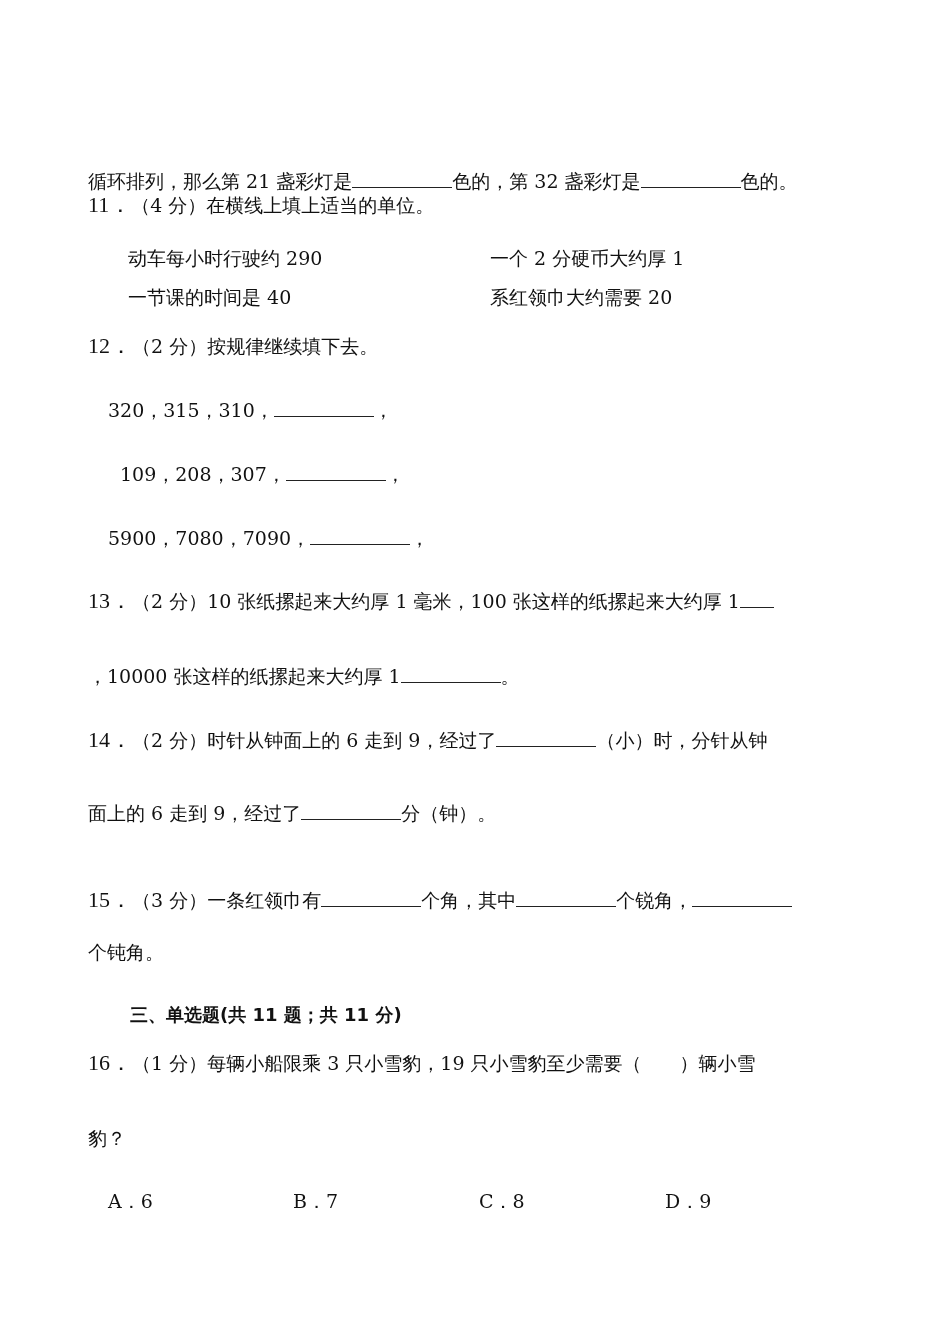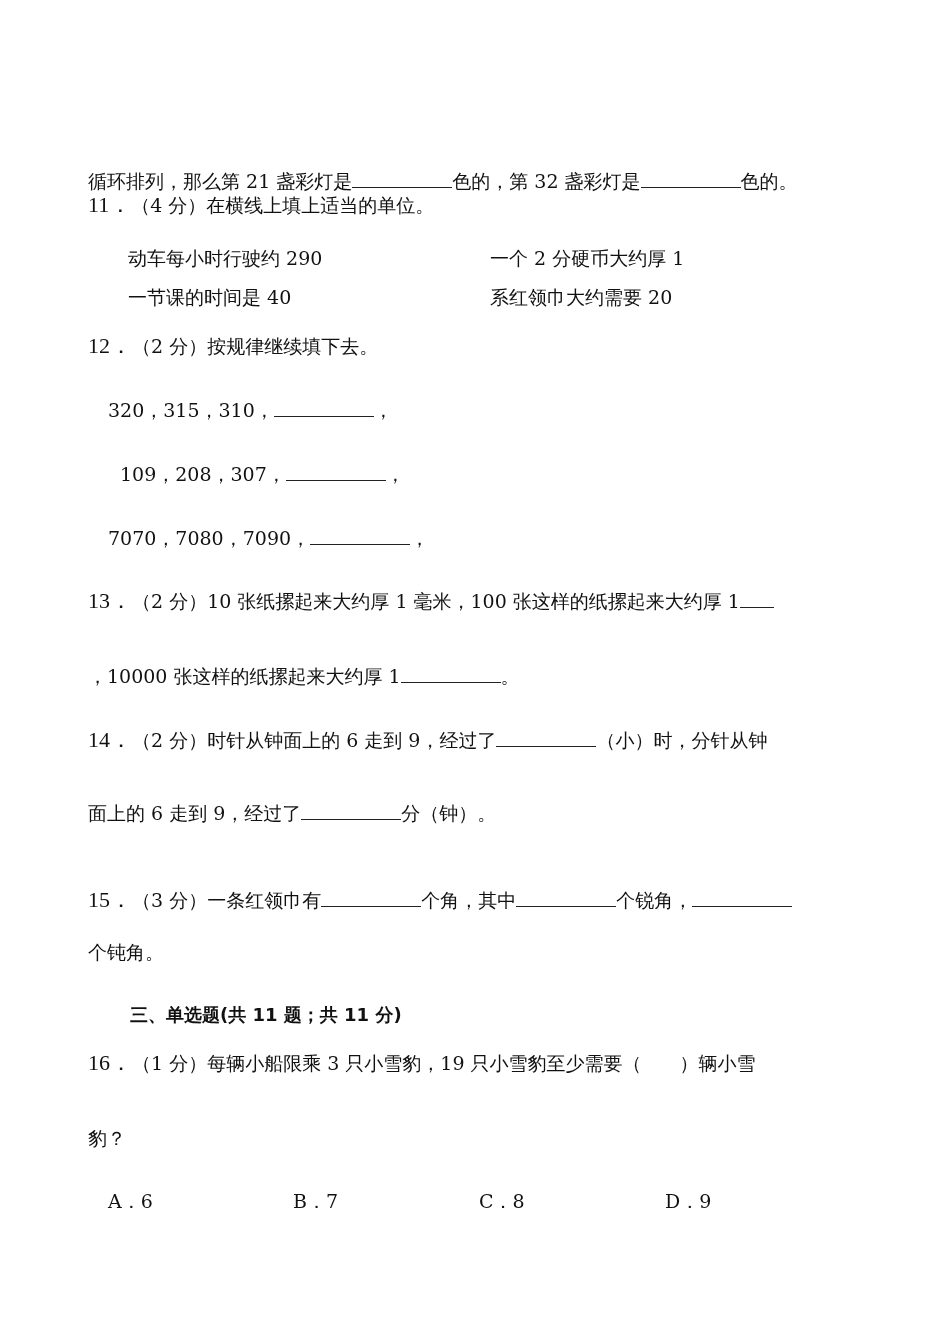--- a/index.html
+++ b/index.html
@@ -30,21 +30,21 @@
 <div class="line" style="left:88px; top:334px;">
   <span class="num">12．</span><span>（2 分）按规律继续填下去。</span>
 </div>
 <div class="line" style="left:108px; top:398px;">
   <span>320，315，310，</span><span class="blank b100"></span><span>，</span>
 </div>
 <div class="line" style="left:108px; top:462px;margin-left:12px;">
   <span>109，208，307，</span><span class="blank b100"></span><span>，</span>
 </div>
 <div class="line" style="left:108px; top:526px;">
-  <span>7070，7080，7090，</span><span class="blank b100"></span><span>，</span>
+  <span>5900，7080，7090，</span><span class="blank b100"></span><span>，</span>
 </div>
 
 <div class="line" style="left:88px; top:589px;">
   <span class="num">13．</span><span>（2 分）10 张纸摞起来大约厚 1 毫米，100  张这样的纸摞起来大约厚 1</span><span class="blank b34"></span>
 </div>
 <div class="line" style="left:88px; top:664px;">
   <span>，10000 张这样的纸摞起来大约厚 1</span><span class="blank b100"></span><span>。</span>
 </div>
 
 <div class="line" style="left:88px; top:728px;">

